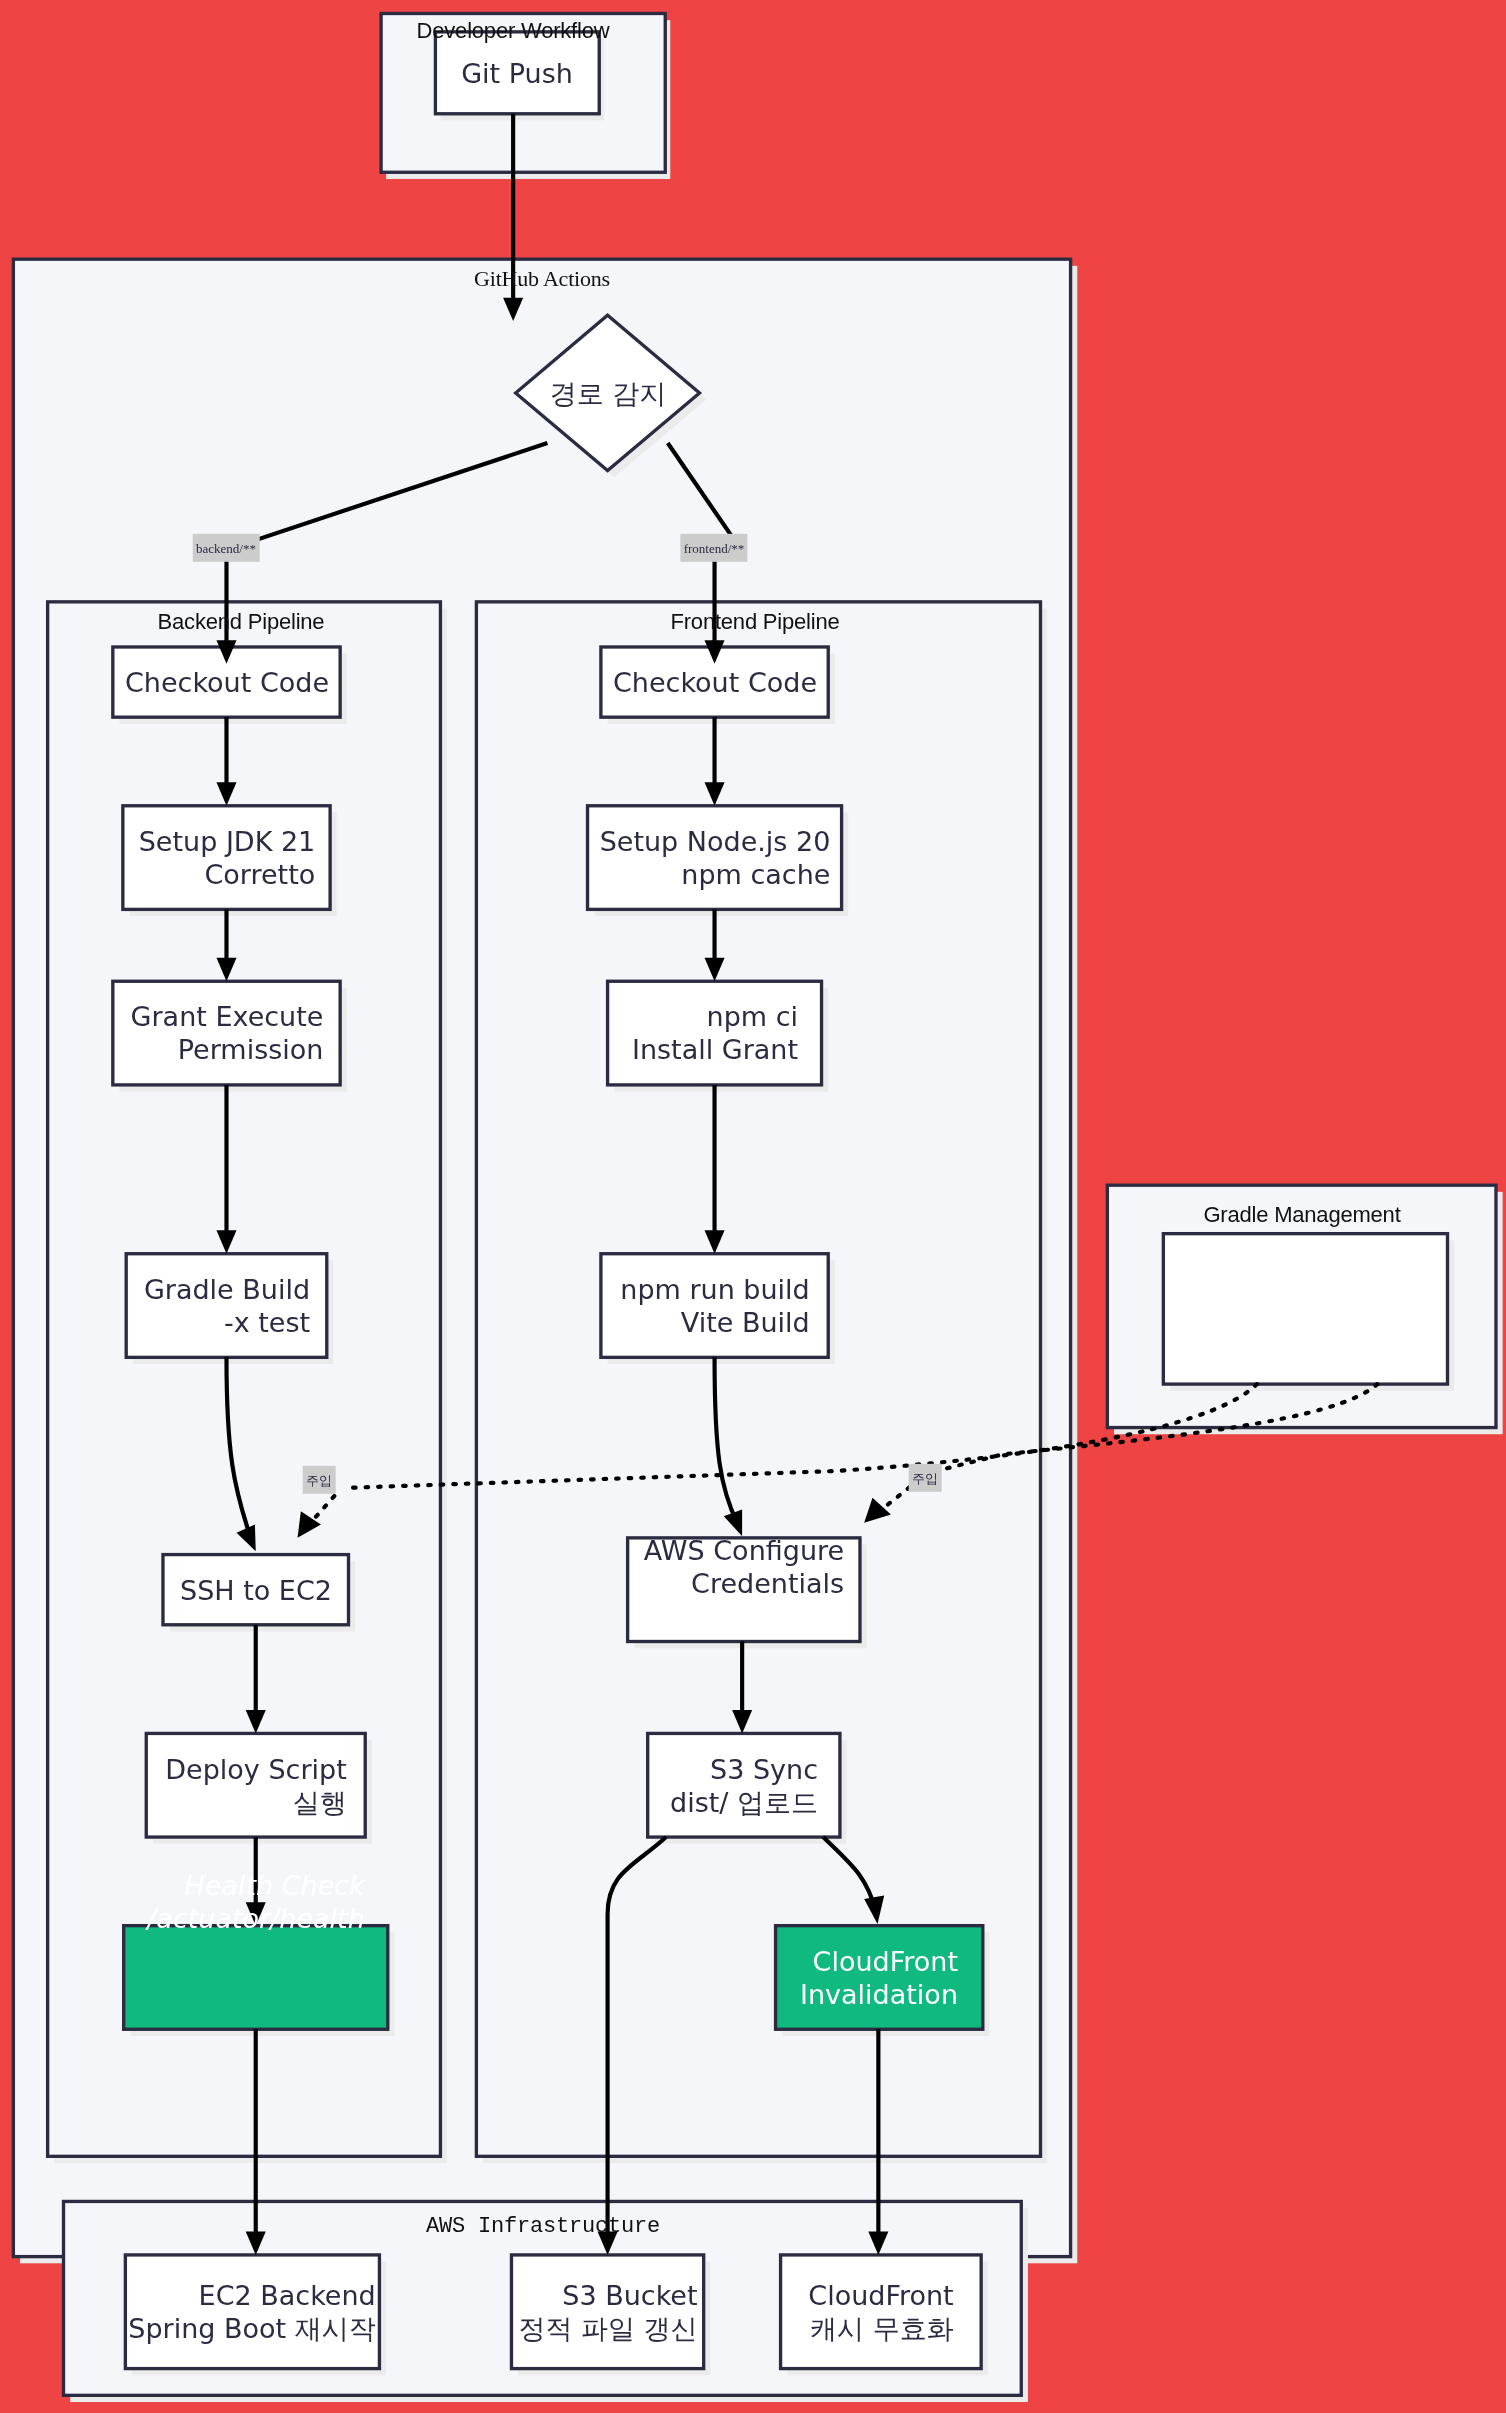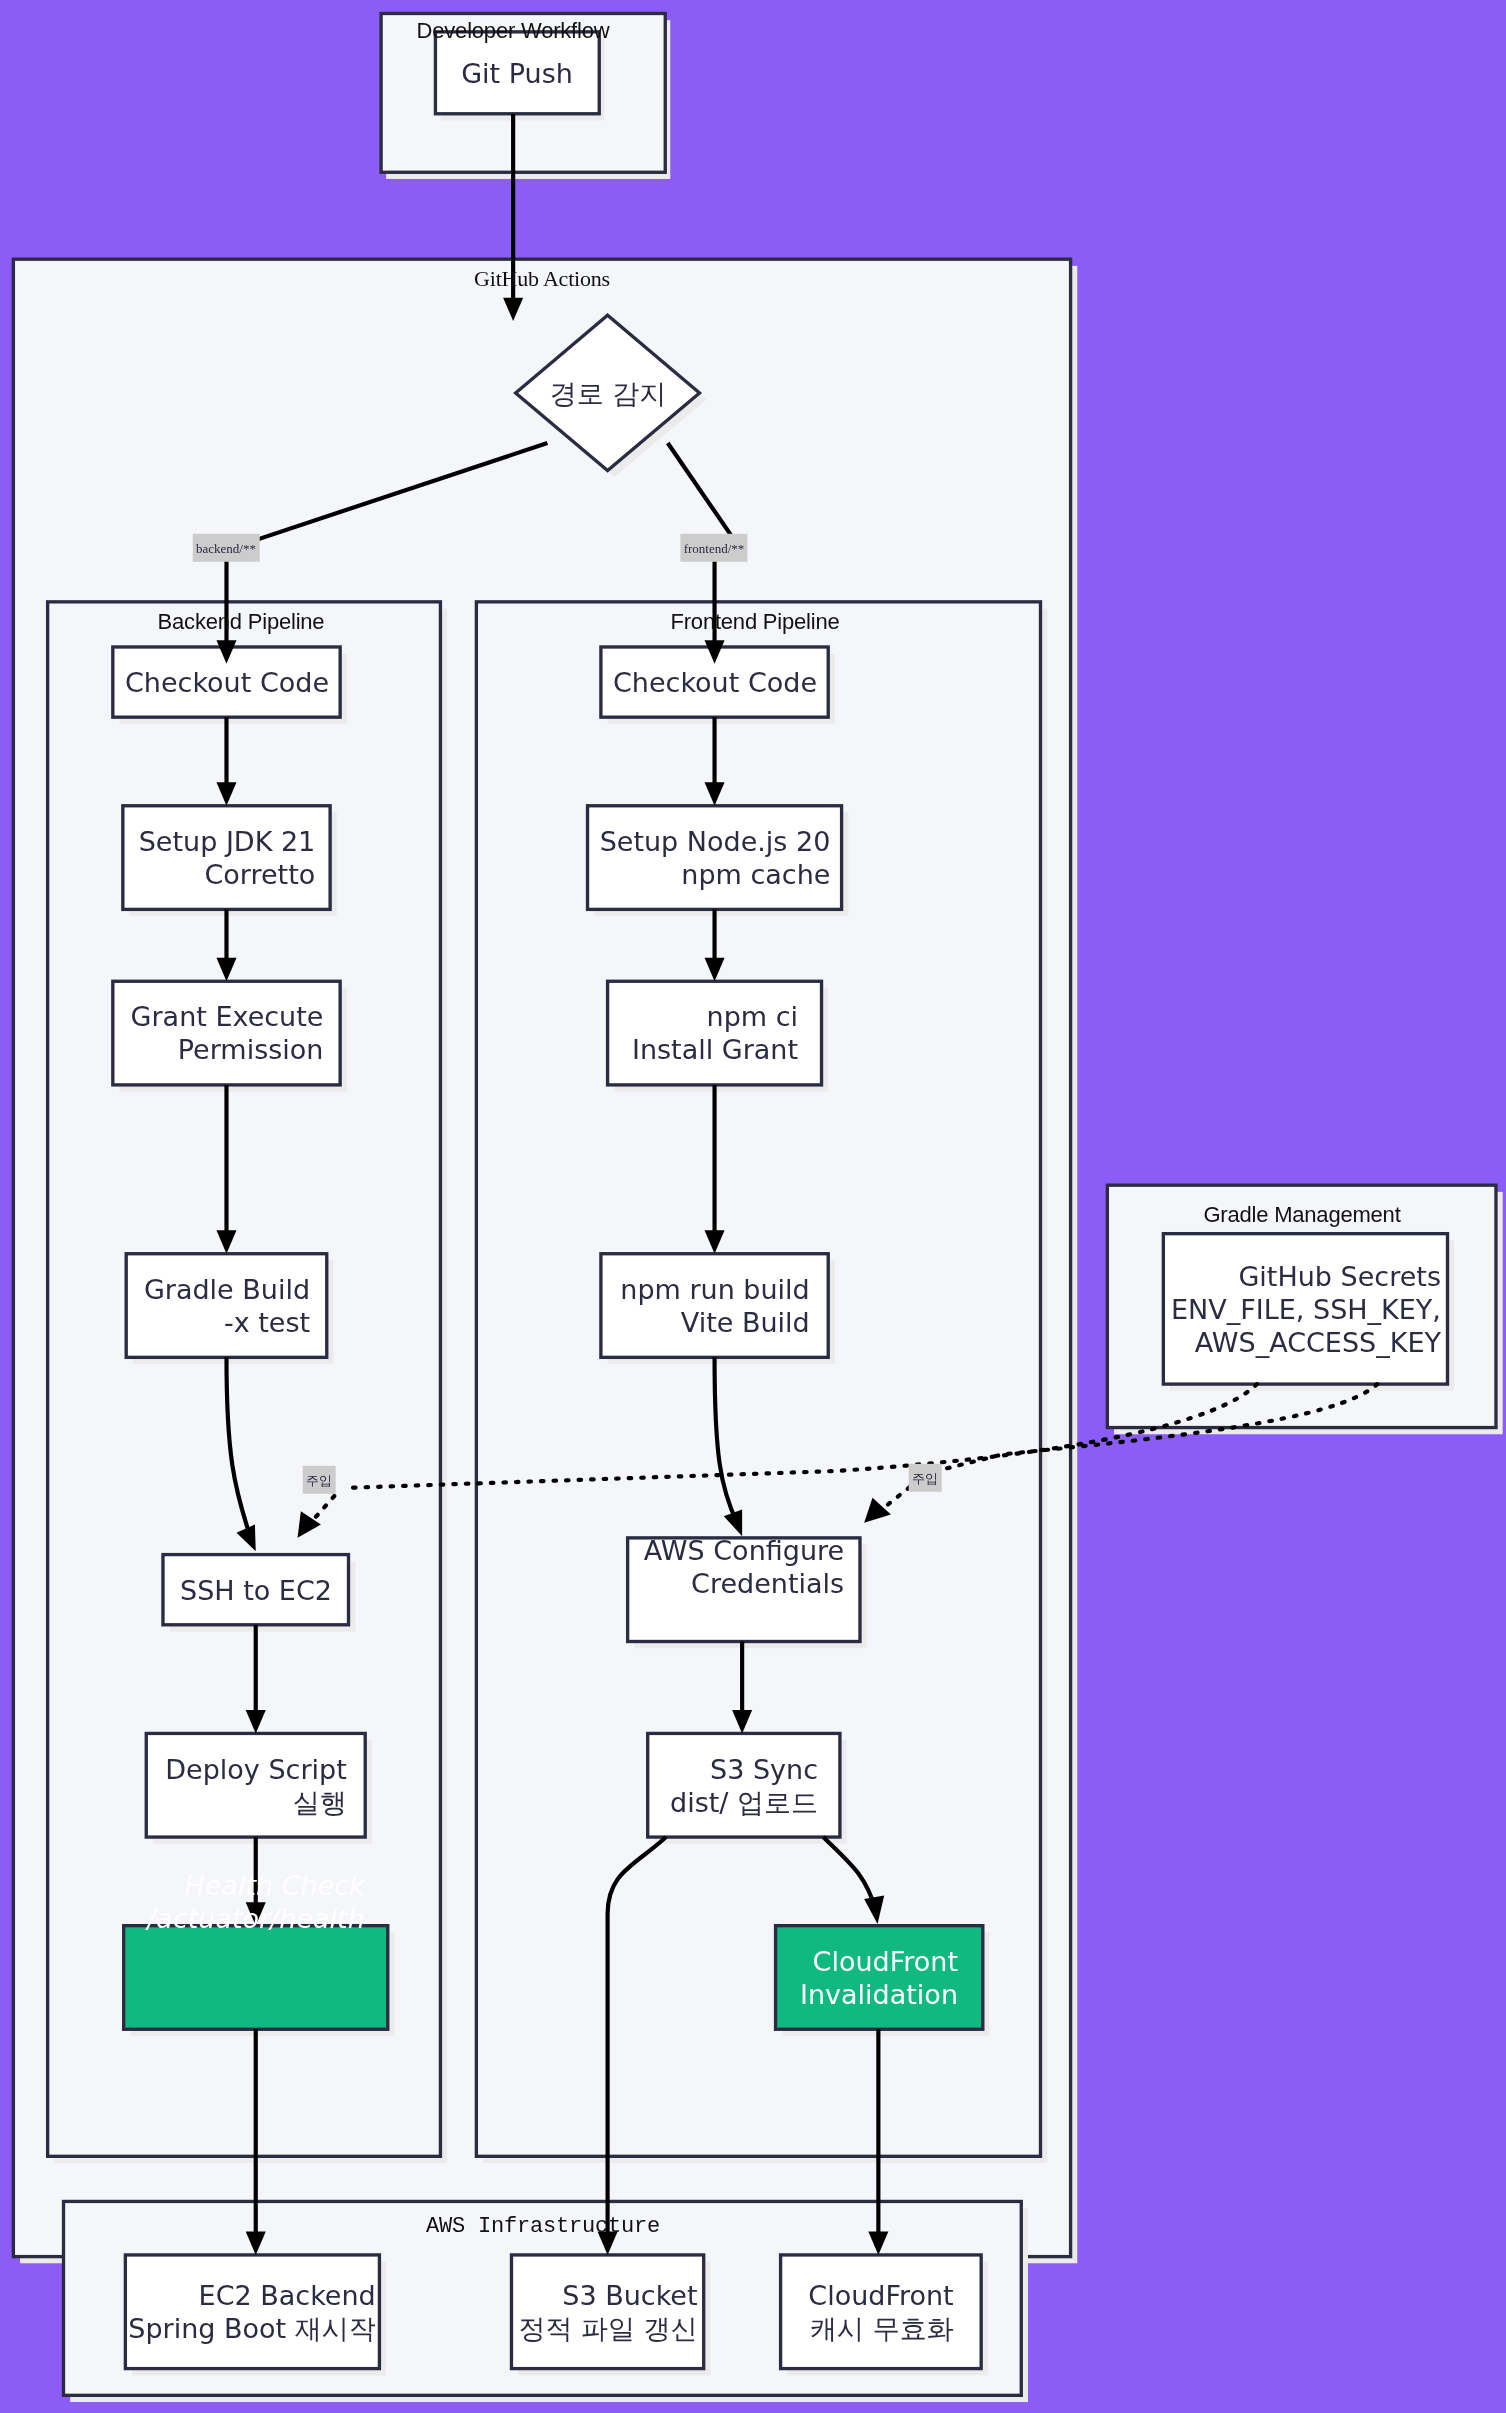--- a/index.html
+++ b/index.html
@@ -7,21 +7,21 @@
     padding: 0;
     background: #ffffff;
   }
   body {
     font-family: "DejaVu Sans", "Liberation Sans", sans-serif;
   }
   #canvas {
     position: relative;
     width: 1506px;
     height: 2413px;
-    background: #8b5cf6;
+    background: #ef4444;
     overflow: hidden;
   }
   svg.layer {
     position: absolute;
     left: 0;
     top: 0;
     width: 1506px;
     height: 2413px;
     overflow: visible;
   }
@@ -296,23 +296,20 @@
 
   <div class="node-label" style="left:744px; top:1567px;">AWS Configure
 Credentials</div>
 
   <div class="node-label" style="left:744px; top:1786px;">S3 Sync
 dist/ 업로드</div>
 
   <div class="node-label on-green" style="left:879px; top:1978px;">CloudFront
 Invalidation</div>
 
-  <div class="node-label" style="left:1306px; top:1309px;">GitHub Secrets
-ENV_FILE, SSH_KEY,
-AWS_ACCESS_KEY</div>
 
   <div class="node-label" style="left:252px; top:2312px;">EC2 Backend
 Spring Boot 재시작</div>
 
   <div class="node-label" style="left:608px; top:2312px;">S3 Bucket
 정적 파일 갱신</div>
 
   <div class="node-label" style="left:881px; top:2312px;">CloudFront
 캐시 무효화</div>
 

